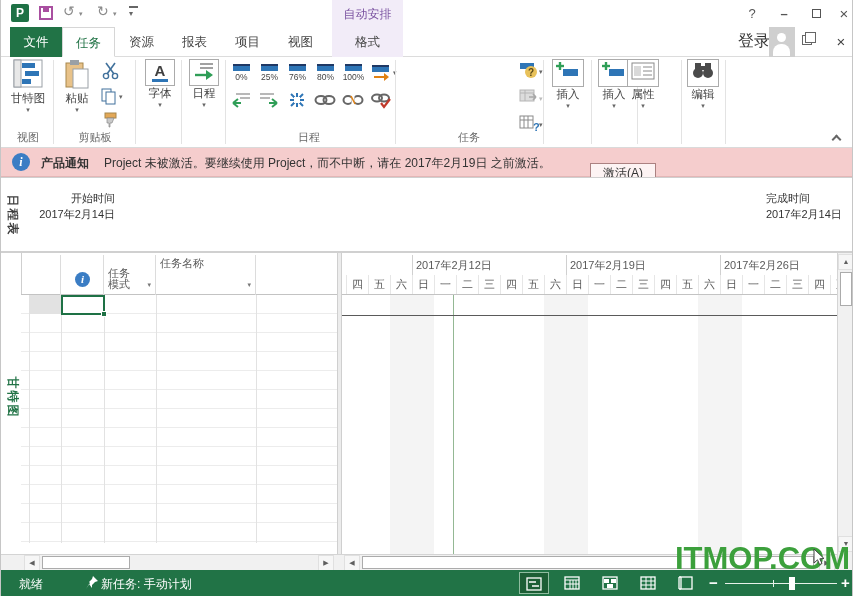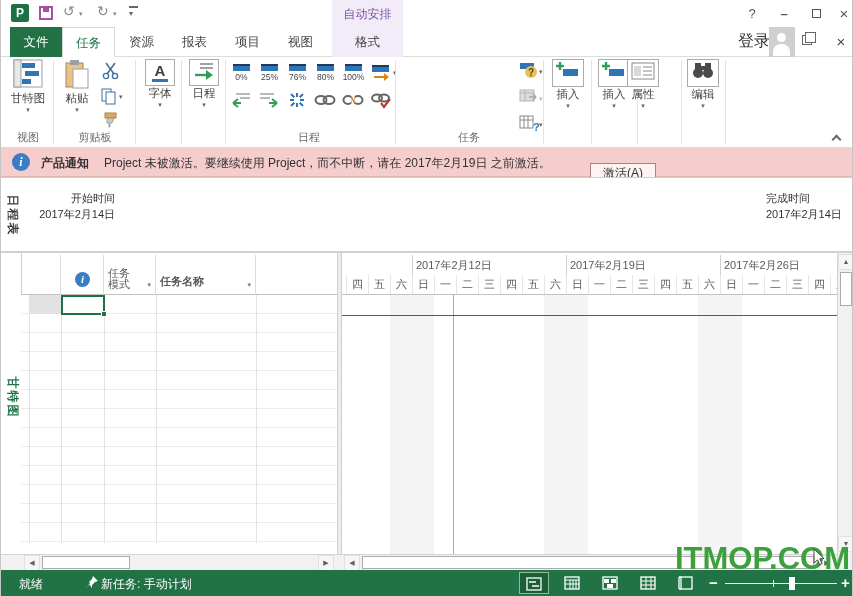--- a/index.html
+++ b/index.html
@@ -82,21 +82,21 @@
 
   #thead { position:absolute; left:20px; top:2px; width:316px; height:40px; border-bottom:1px solid #c3c3c3; }
   .hcell { position:absolute; top:0; height:40px; border-right:1px solid #dcdcdc; font-size:11px; color:#595959; }
   .hcaret { position:absolute; right:4px; bottom:6px; font-size:7px; color:#777; }
   #hc-rownum { left:8px; width:32px; }
   #hc-info { left:40px; width:43px; }
   #hc-info .i-badge { position:absolute; left:14px; bottom:8px; width:15px; height:15px; border-radius:50%; background:#3b7dc4; color:#fff; font-family:"Liberation Serif",serif; font-style:italic; font-weight:bold; font-size:11px; text-align:center; line-height:15px; }
   #hc-mode { left:83px; width:52px; }
   #hc-mode .txt { position:absolute; left:4px; bottom:5px; white-space:pre-line; line-height:11px; }
   #hc-name { left:135px; width:100px; }
-  #hc-name .txt, #hc-dur .txt { position:absolute; left:4px; bottom:6px;font-weight:bold; }
+  #hc-name .txt, #hc-dur .txt { position:absolute; left:4px; bottom:24px; }
   #hc-dur { left:235px; width:80px; }
 
   #tbody { position:absolute; left:20px; top:42px; width:316px; height:259px; overflow:hidden; background:#fff; }
   .t-row { position:absolute; left:0; width:316px; height:19px; border-bottom:1px solid #ececec; }
   .t-vline { position:absolute; top:0; width:1px; height:248px; background:#e2e2e2; }
   #sel-rowhead { position:absolute; left:8px; top:0; width:32px; height:19px; background:#e2e2e2; }
   #sel-cell { position:absolute; left:40px; top:0; width:44px; height:20px; border:2px solid #1e7145; background:#fff; }
   #sel-cell .handle { position:absolute; right:-4px; bottom:-4px; width:6px; height:6px; background:#1e7145; border:1px solid #fff; }
 
   #splitter { position:absolute; left:336px; top:0; width:5px; height:317px; background:#ececec; border-left:1px solid #cfcfcf; border-right:1px solid #cfcfcf; }

